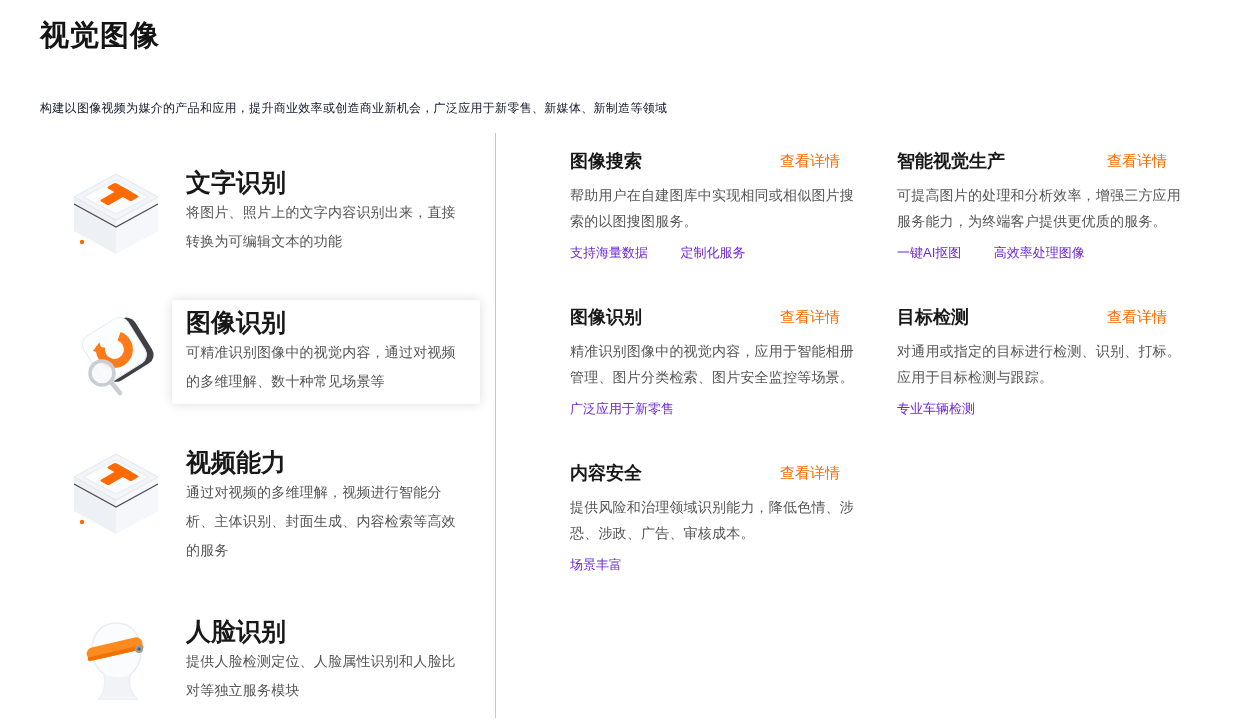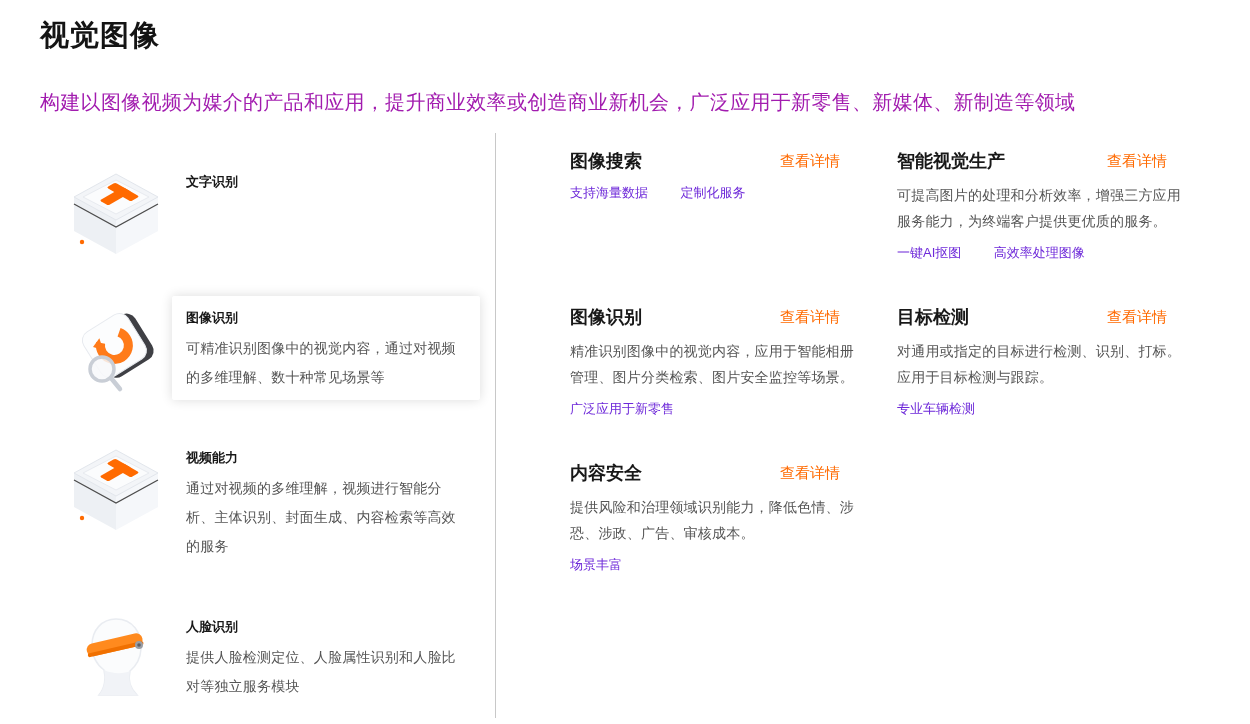--- a/index.html
+++ b/index.html
@@ -2,34 +2,34 @@
 <html><head>
 <meta charset="utf-8">
 <style>
   * { margin:0; padding:0; box-sizing:border-box; }
   html,body { width:1250px; height:724px; background:#ffffff; overflow:hidden;
               font-family:"Liberation Sans", sans-serif; }
   .page { position:relative; width:1250px; height:542px; background:#fff; }
 
   .page-title { position:absolute; left:40px; top:16px; font-size:29px;
                 font-weight:700; color:#141414; letter-spacing:1px; }
-  .page-subtitle { position:absolute; left:40px; top:89px; font-size:20px;
-                   color:#a21caf; letter-spacing:.3px; }
+  .page-subtitle { position:absolute; left:40px; top:100px; font-size:12px;
+                   color:#0f172a; letter-spacing:.3px; }
 
   .v-divider { position:absolute; left:495px; top:133px; width:1px;
                height:585px; background:#c8c8c8; }
 
   
   .left-menu { position:absolute; left:66px; top:160px; width:414px; }
   .menu-item { display:flex; align-items:flex-start; margin-bottom:36px; cursor:pointer; }
   .menu-icon { flex:none; width:100px; height:94px; margin-top:6px; margin-right:6px; }
   .menu-text { flex:1; padding:9px 14px 8px; border-radius:2px; }
   .menu-item.selected .menu-text { background:#fff;
         box-shadow:0 0 12px rgba(0,0,0,0.14); }
-  .menu-title { font-size:13px; font-weight:700; color:#181818;
+  .menu-title { font-size:25px; font-weight:700; color:#181818;
                 line-height:26px; margin-bottom:3px; }
   .menu-desc { font-size:14px; color:#555; line-height:29px; letter-spacing:.2px; }
 
   
   .cards-grid { position:absolute; left:570px; top:148px; width:636px;
                 display:grid; grid-template-columns:288px 288px;
                 column-gap:50px; row-gap:28px;gap:39px; }
   .card { width:288px; }
   .card-head { display:flex; justify-content:space-between; align-items:flex-start; }
   .card-title { font-size:18px; font-weight:700; color:#181818; line-height:26px; }
@@ -63,20 +63,21 @@
           <path d="M8,38 L50,61 L92,38" stroke="#4d4d4d" stroke-width="1.3" fill="none"></path>
           <g transform="translate(50,30) matrix(0.866,0.5,-0.866,0.5,0,0)">
             <rect x="-14" y="-13" width="28" height="10" rx="2" fill="#ff6a00"></rect>
             <rect x="-5" y="-13" width="10" height="27" rx="2" fill="#ff6a00"></rect>
           </g>
           <circle cx="16" cy="76" r="2.2" fill="#ff6a00"></circle>
         </svg>
       </span>
       <div class="menu-text">
         <div class="menu-title">文字识别</div>
+        <div class="menu-desc">将图片、照片上的文字内容识别出来，直接转换为可编辑文本的功能</div>
       </div>
     </div>
 
     <div class="menu-item selected">
       <span class="menu-icon">
         <svg viewBox="0 0 100 94" width="100" height="94">
           <g transform="rotate(-32 50 46)">
             <rect x="30" y="21" width="52" height="52" rx="10" fill="#3f4045"></rect>
             <rect x="24" y="17" width="52" height="52" rx="10" fill="#fcfdfe" stroke="#e7eaef" stroke-width="1"></rect>
             <circle cx="50" cy="43" r="14" fill="none" stroke="#ff7b1a" stroke-width="9" stroke-dasharray="64 24" stroke-dashoffset="10"></circle>
@@ -134,20 +135,21 @@
     </div>
   </div>
 
   <div class="cards-grid">
 
     <div class="card">
       <div class="card-head">
         <span class="card-title">图像搜索</span>
         <a class="card-link">查看详情</a>
       </div>
+      <div class="card-desc">帮助用户在自建图库中实现相同或相似图片搜索的以图搜图服务。</div>
       <div class="card-tags">
         <a class="tag-link">支持海量数据</a>
         <a class="tag-link">定制化服务</a>
       </div>
     </div>
 
     <div class="card">
       <div class="card-head">
         <span class="card-title">智能视觉生产</span>
         <a class="card-link">查看详情</a>

